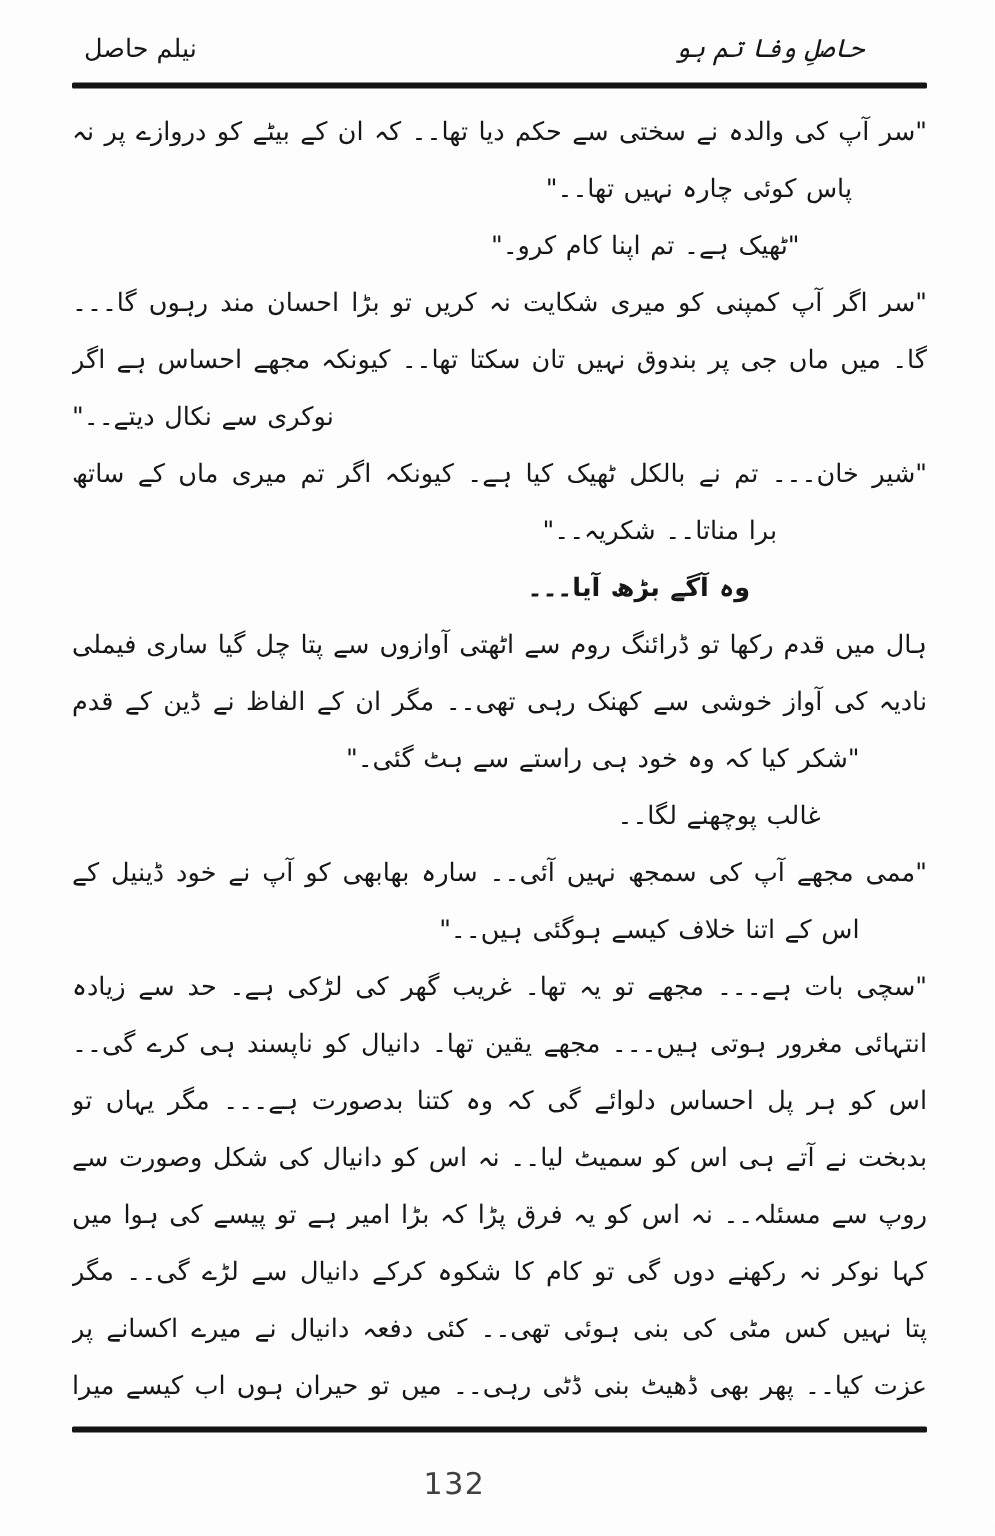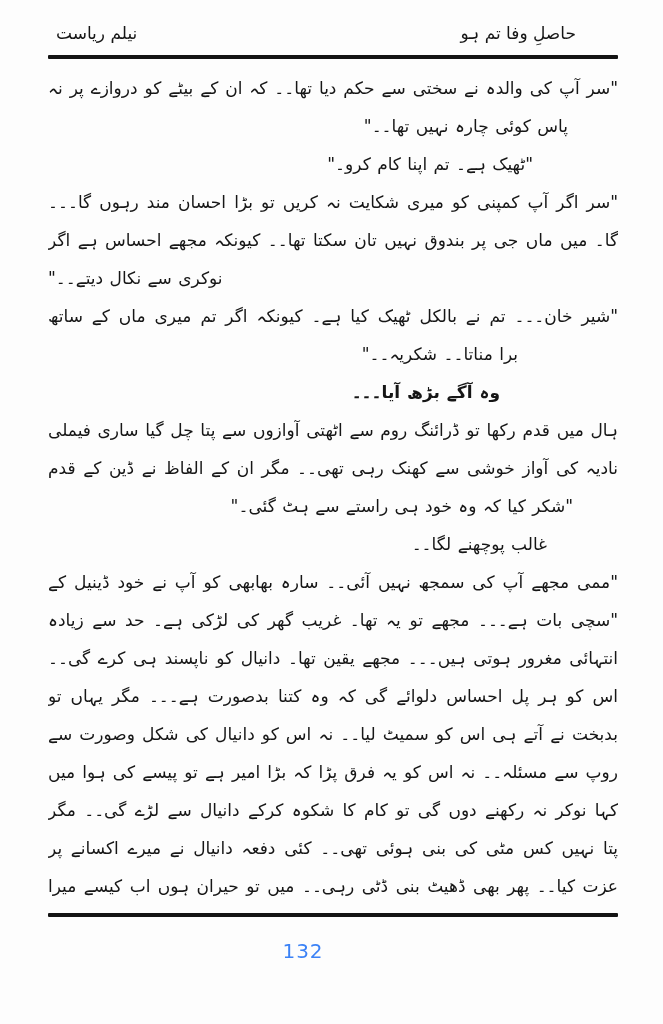--- a/index.html
+++ b/index.html
@@ -19,21 +19,21 @@
   
   .hdr {
     direction: rtl;
     display: flex;
     justify-content: space-between;
     align-items: flex-end;
     padding-top: 20px;
     line-height: 26px;
     font-size: 17px;
   }
-  .hdr .title  { margin-right: 42px; }
+  .hdr .title  { margin-right: 42px; font-style: italic; }
   .hdr .author { margin-left: 8px; }
 
   .rule {
     height: 4px;
     background: #141414;
     border-radius: 1px;
   }
   .rule.top { margin-top: 9px; }
   .rule.bottom { margin-top: 8px; }
 
@@ -61,51 +61,52 @@
   .r100 { margin-right: 100px; }
   .r115 { margin-right: 71px; }
   .r118 { margin-right: 118px; font-weight: bold; }
 
   
   .pageno {
     margin-top: 22px;
     text-align: center;
     transform: translateX(-30px);
     font-size: 20px;
-    color: #3b82f6;
+    color: #404040;
     letter-spacing: 1px;
   }
 </style>
 </head>
 <body>
 
 <div class="page">
 
   <div class="hdr">
     <span class="title">حاصلِ وفا تم ہو</span>
-    <span class="author">نیلم ریاست</span>
+    <span class="author">نیلم حاصل</span>
   </div>
 
   <div class="rule top"></div>
 
   <div class="bodytxt">
     <div class="line full">"سر آپ کی والدہ نے سختی سے حکم دیا تھا۔۔ کہ ان کے بیٹے کو دروازے پر نہ روکا جائے۔۔ سر میرے</div>
     <div class="line r50">پاس کوئی چارہ نہیں تھا۔۔"</div>
     <div class="line r85">"ٹھیک ہے۔ تم اپنا کام کرو۔"</div>
     <div class="line full">"سر اگر آپ کمپنی کو میری شکایت نہ کریں تو بڑا احسان مند رہوں گا۔۔۔ میری ساکھ پر حرف آئے</div>
     <div class="line full">گا۔ میں ماں جی پر بندوق نہیں تان سکتا تھا۔۔ کیونکہ مجھے احساس ہے اگر میں ایسا کرتا آپ مجھے</div>
     <div class="line lft">نوکری سے نکال دیتے۔۔"</div>
     <div class="line full">"شیر خان۔۔۔ تم نے بالکل ٹھیک کیا ہے۔ کیونکہ اگر تم میری ماں کے ساتھ بدتمیزی کرتے میں بہت</div>
     <div class="line r100">برا مناتا۔۔ شکریہ۔۔"</div>
     <div class="line r118">وہ آگے بڑھ آیا۔۔۔</div>
     <div class="line full">ہال میں قدم رکھا تو ڈرائنگ روم سے اٹھتی آوازوں سے پتا چل گیا ساری فیملی وہیں موجود تھی۔</div>
     <div class="line full">نادیہ کی آواز خوشی سے کھنک رہی تھی۔۔ مگر ان کے الفاظ نے ڈین کے قدم روک دیئے۔۔</div>
     <div class="line r45">"شکر کیا کہ وہ خود ہی راستے سے ہٹ گئی۔"</div>
     <div class="line r115">غالب پوچھنے لگا۔۔</div>
     <div class="line full">"ممی مجھے آپ کی سمجھ نہیں آئی۔۔ سارہ بھابھی کو آپ نے خود ڈینیل کے لیے پسند کیا تھا۔۔ پھر آپ</div>
+    <div class="line r45">اس کے اتنا خلاف کیسے ہوگئی ہیں۔۔"</div>
     <div class="line full">"سچی بات ہے۔۔۔ مجھے تو یہ تھا۔ غریب گھر کی لڑکی ہے۔ حد سے زیادہ حسین ہے۔۔ ایسی لڑکیاں عموماً</div>
     <div class="line full">انتہائی مغرور ہوتی ہیں۔۔۔ مجھے یقین تھا۔ دانیال کو ناپسند ہی کرے گی۔۔ اُس کو نظر انداز کرے گی۔</div>
     <div class="line full">اس کو ہر پل احساس دلوائے گی کہ وہ کتنا بدصورت ہے۔۔۔ مگر یہاں تو معاملہ ہی الٹ گیا۔۔</div>
     <div class="line full">بدبخت نے آتے ہی اس کو سمیٹ لیا۔۔ نہ اس کو دانیال کی شکل وصورت سے مسئلہ نہ اس کے رنگ</div>
     <div class="line full">روپ سے مسئلہ۔۔ نہ اس کو یہ فرق پڑا کہ بڑا امیر ہے تو پیسے کی ہوا میں آسمان پر پہنچ جاتی۔۔ میں نے</div>
     <div class="line full">کہا نوکر نہ رکھنے دوں گی تو کام کا شکوہ کرکے دانیال سے لڑے گی۔۔ مگر اس نے پرواہ ہی نہیں کی۔۔</div>
     <div class="line full">پتا نہیں کس مٹی کی بنی ہوئی تھی۔۔ کئی دفعہ دانیال نے میرے اکسانے پر میرے سامنے اس کو بے</div>
     <div class="line full">عزت کیا۔۔ پھر بھی ڈھیٹ بنی ڈٹی رہی۔۔ میں تو حیران ہوں اب کیسے میرا راستہ صاف کرکے چپ</div>
   </div>
 

